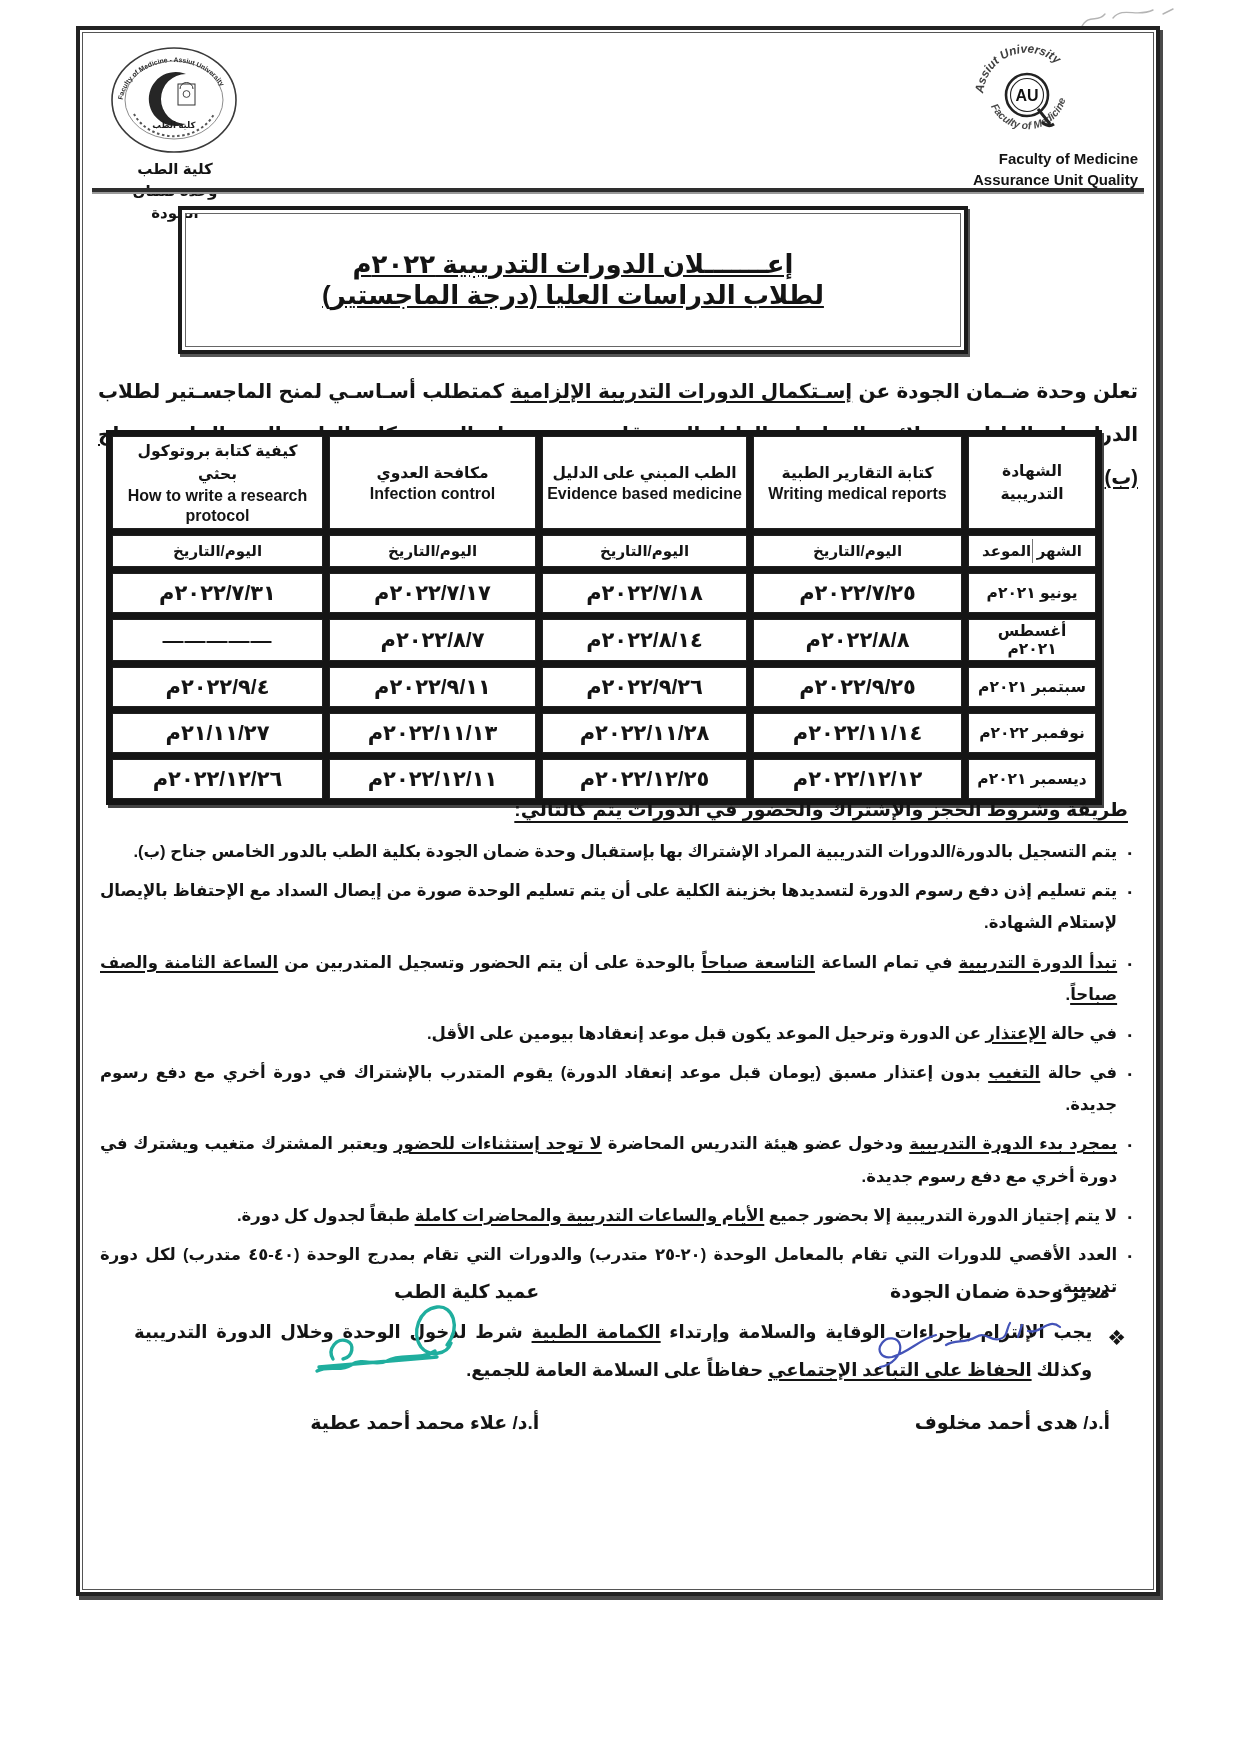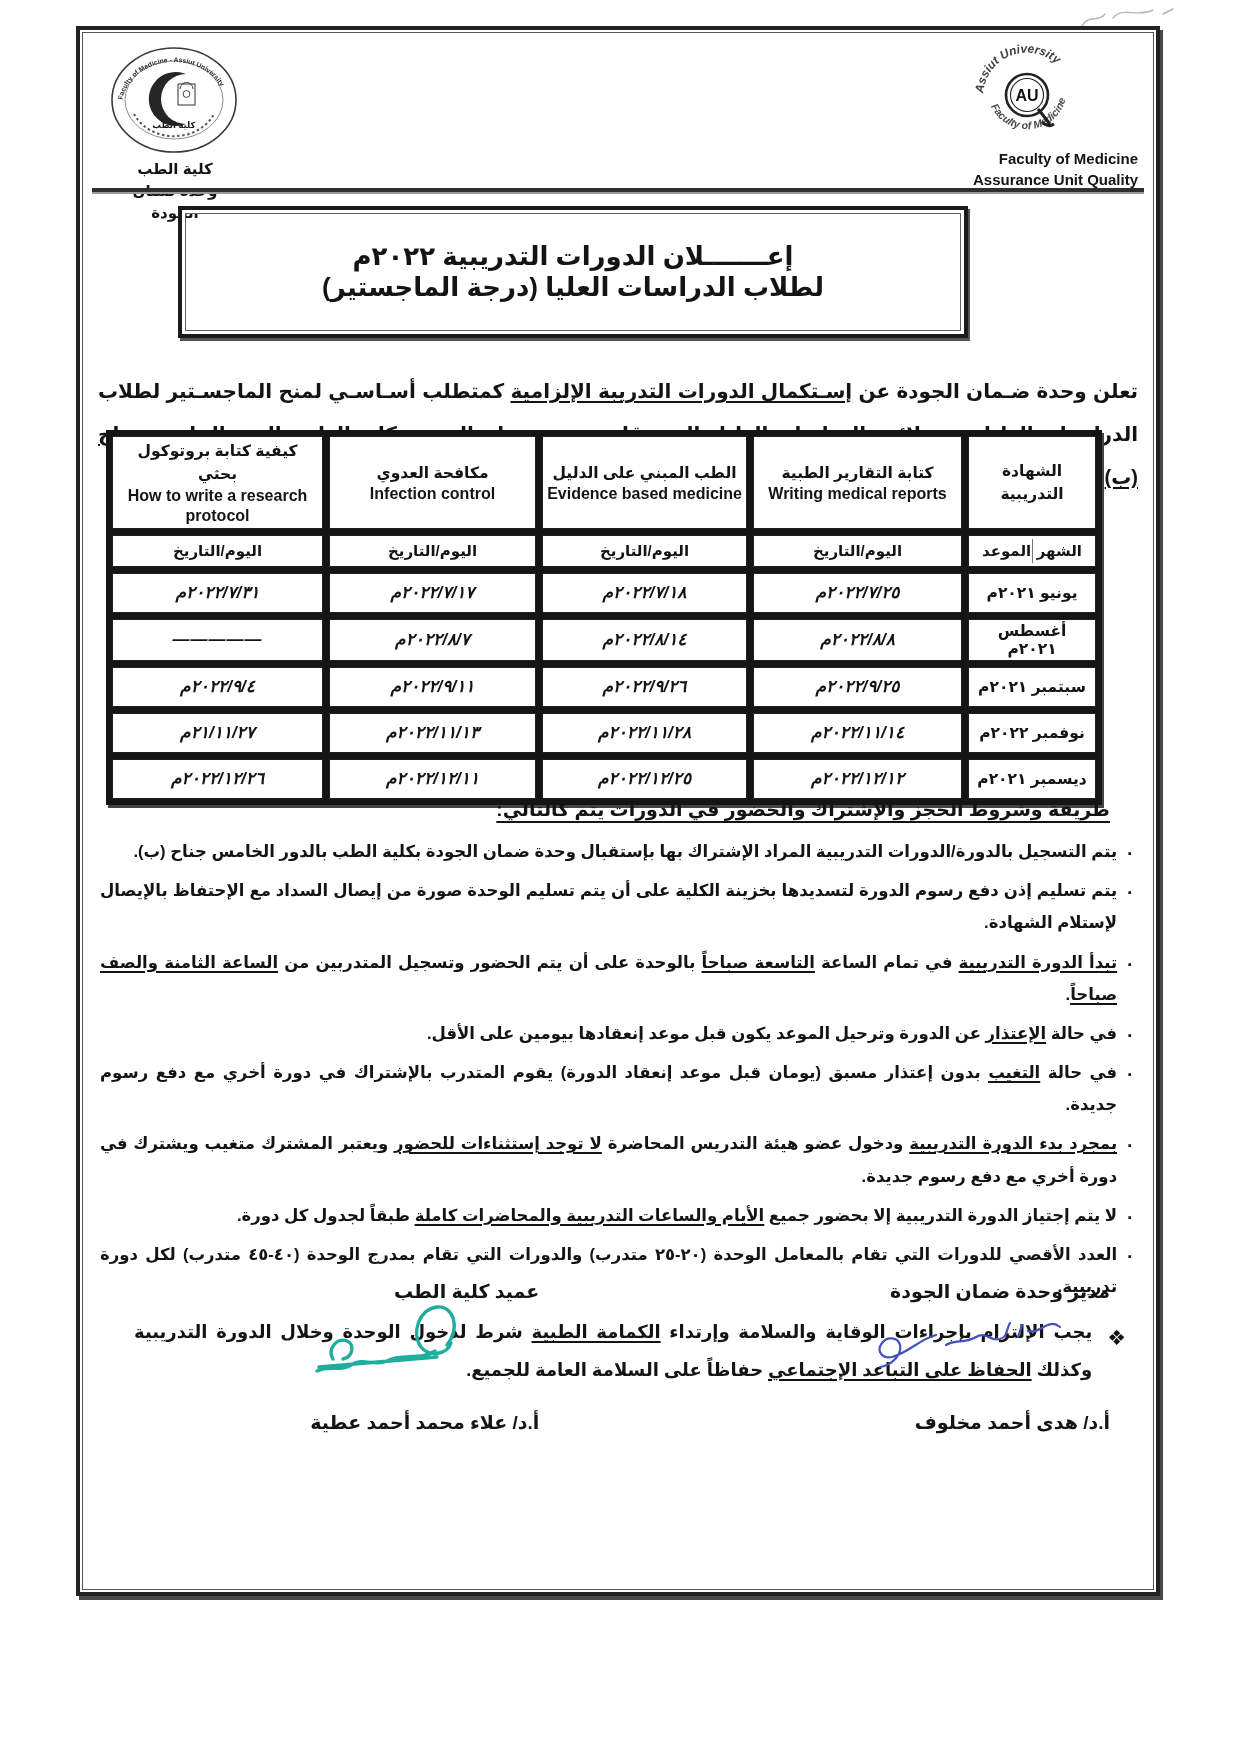--- a/index.html
+++ b/index.html
@@ -17,47 +17,47 @@
   .hdr-left-logo{position:absolute;left:28px;top:14px;}
   .hdr-left-label{position:absolute;left:30px;top:128px;width:130px;text-align:center;
     font-weight:bold;font-size:15px;line-height:1.45;direction:rtl;}
   .hdr-right-logo{position:absolute;right:70px;top:10px;}
   .hdr-right-label{position:absolute;right:18px;top:118px;width:200px;text-align:right;
     font-weight:bold;font-size:15px;line-height:1.4;}
   .hdr-rule{position:absolute;left:12px;right:12px;top:158px;height:4px;background:#2e2e2e;
     box-shadow:0 2px 0 #9a9a9a;}
 
   
-  .title-box{position:absolute;left:98px;top:176px;width:790px;height:132px;border:4px solid #1b1b1b;
+  .title-box{position:absolute;left:98px;top:176px;width:790px;height:148px;border:4px solid #1b1b1b;
     box-shadow:inset 0 0 0 3px #fff,inset 0 0 0 4px #666,2px 3px 0 #555;
-    display:flex;flex-direction:column;justify-content:center;align-items:center;direction:rtl;}
+    display:flex;flex-direction:column;justify-content:center;align-items:center;direction:rtl;text-decoration:underline;}
   .title-line{font-weight:bold;font-size:26px;letter-spacing:0;}
 
   
   .intro{position:absolute;left:18px;right:18px;top:320px;direction:rtl;font-weight:bold;
     font-size:20px;line-height:2.15;text-align:justify;}
 
   
   table.sched{position:absolute;left:26px;top:400px;width:996px;border-collapse:separate;
     border-spacing:6px;background:#151515;direction:rtl;box-shadow:2px 3px 0 #444;}
   table.sched th,table.sched td{background:#fff;border:1px solid #1f1f1f;text-align:center;
     vertical-align:middle;font-weight:bold;padding:2px 4px;}
   table.sched thead tr:first-child th{height:84px;}
   .c-ar{font-size:15.5px;line-height:1.5;}
   .c-en{font-size:16px;line-height:1.25;direction:ltr;}
   th.gray-h{background:#b5b5b5;height:32px;font-size:15px;}
   th.split-h{background:#c2c2c2;height:32px;padding:0;}
   .split-inner{display:flex;align-items:center;justify-content:space-between;height:100%;padding:0 9px;font-size:15px;}
   .split-bar{width:4px;height:24px;background:#fff;border-left:1px solid #777;}
   td.month-cell{background:#b5b5b5;font-size:15.5px;height:40px;}
-  td.date-cell{font-size:17px;font-style:italic;letter-spacing:1px;height:40px;}
+  td.date-cell{font-size:21px;letter-spacing:1px;height:40px;}
 
   
   .rules{position:absolute;left:20px;right:20px;top:768px;direction:rtl;}
-  .rules-heading{font-weight:bold;font-size:19px;text-align:right;padding-right:8px;margin:0 18px 14px 0;}
+  .rules-heading{font-weight:bold;font-size:19px;text-align:right;padding-right:8px;margin:0 0 14px 0;}
   .rules-heading span{text-decoration:underline;text-underline-offset:5px;text-decoration-thickness:2px;}
   ul.rules-list{list-style:none;margin:0;padding:0 4px 0 0;}
   ul.rules-list li{display:flex;gap:11px;font-weight:bold;font-size:16.5px;line-height:1.95;
     text-align:justify;margin-bottom:7px;}
   ul.rules-list li .marker{font-size:11px;padding-top:8px;flex:0 0 auto;}
   .note{display:flex;gap:15px;font-weight:bold;font-size:18px;line-height:2.1;margin-top:12px;
     padding:0 10px 0 34px;text-align:justify;}
   .note .marker{font-size:21px;flex:0 0 auto;padding-top:2px;}
 
   

